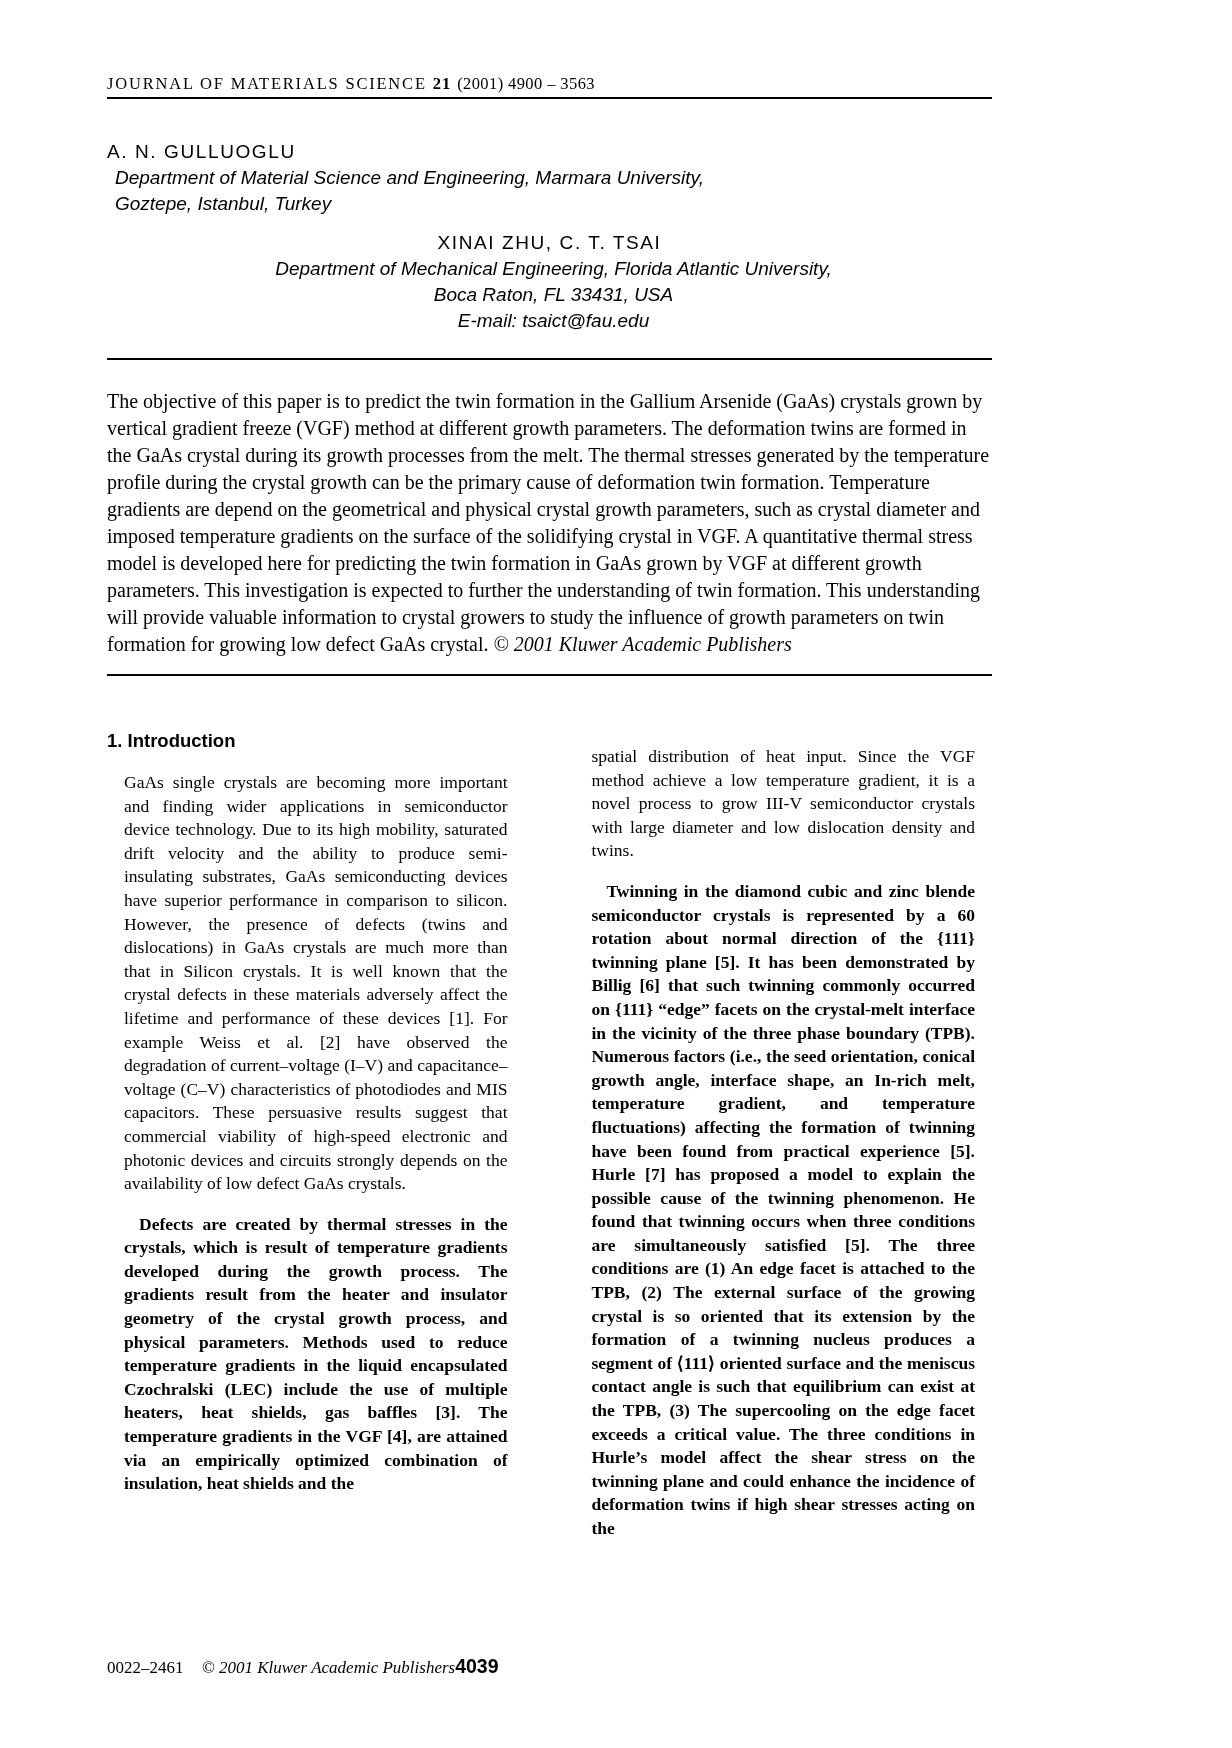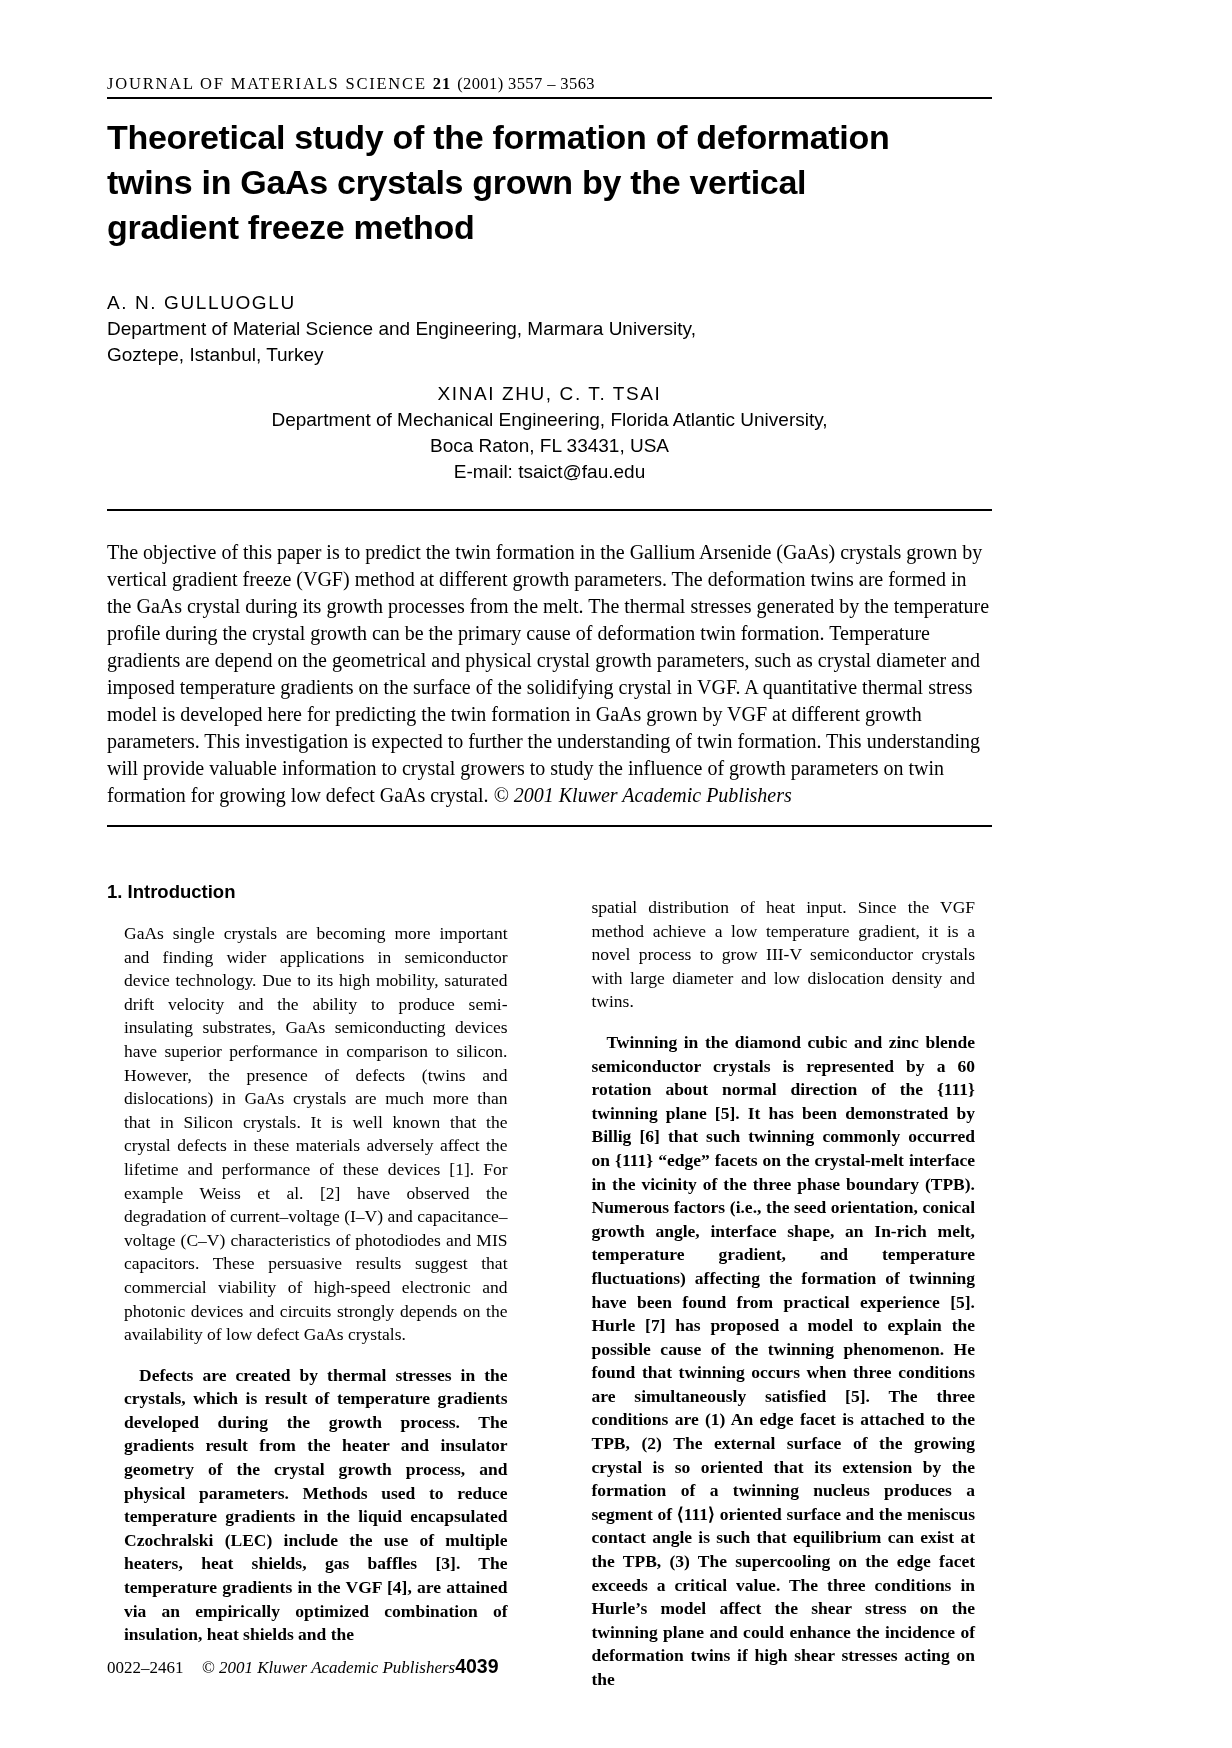--- a/index.html
+++ b/index.html
@@ -39,21 +39,21 @@
     line-height: 45px;
     letter-spacing: -0.3px;
   }
   .tline { display: block; }
   .authors {
     margin-top: 40px;
     font-family: "Liberation Sans", sans-serif;
     font-size: 19px;
   }
   .author-name { letter-spacing: 1.6px; line-height: 26px; }
-  .affil { line-height: 26px; }
+  .affil { font-style: italic; line-height: 26px; margin-left: 8px; }
   .author-block + .author-block { margin-top: 13px; text-align: center; }
   .rule-mid { border-bottom: 2px solid #000; margin-top: 24px; }
   .abstract {
     margin: 28px 0 0 0;
     font-family: Liberation Serif, serif;
     font-size: 20px;
     line-height: 27px;
     text-align: left;
   }
   .abstract .copy { font-style: italic; }
@@ -101,29 +101,24 @@
   }
 </style>
 </head>
 <body>
 
 <div class="page">
 
   <div class="journal-line">
     <span class="jname">JOURNAL OF MATERIALS SCIENCE</span>
     <span class="jvol">21</span>
-    <span class="jpages">(2001) 3557 – 3563</span>
+    <span class="jpages">(2001) 4900 – 3563</span>
   </div>
   <div class="rule-thin"></div>
 
-  <h1 class="title">
-    <span class="tline">Theoretical study of the formation of deformation</span>
-    <span class="tline">twins in GaAs crystals grown by the vertical</span>
-    <span class="tline">gradient freeze method</span>
-  </h1>
 
   <div class="authors">
     <div class="author-block">
       <div class="author-name">A. N. GULLUOGLU</div>
       <div class="affil">Department of Material Science and Engineering, Marmara University,</div>
       <div class="affil">Goztepe, Istanbul, Turkey</div>
     </div>
     <div class="author-block">
       <div class="author-name">XINAI ZHU, C. T. TSAI</div>
       <div class="affil">Department of Mechanical Engineering, Florida Atlantic University,</div>

